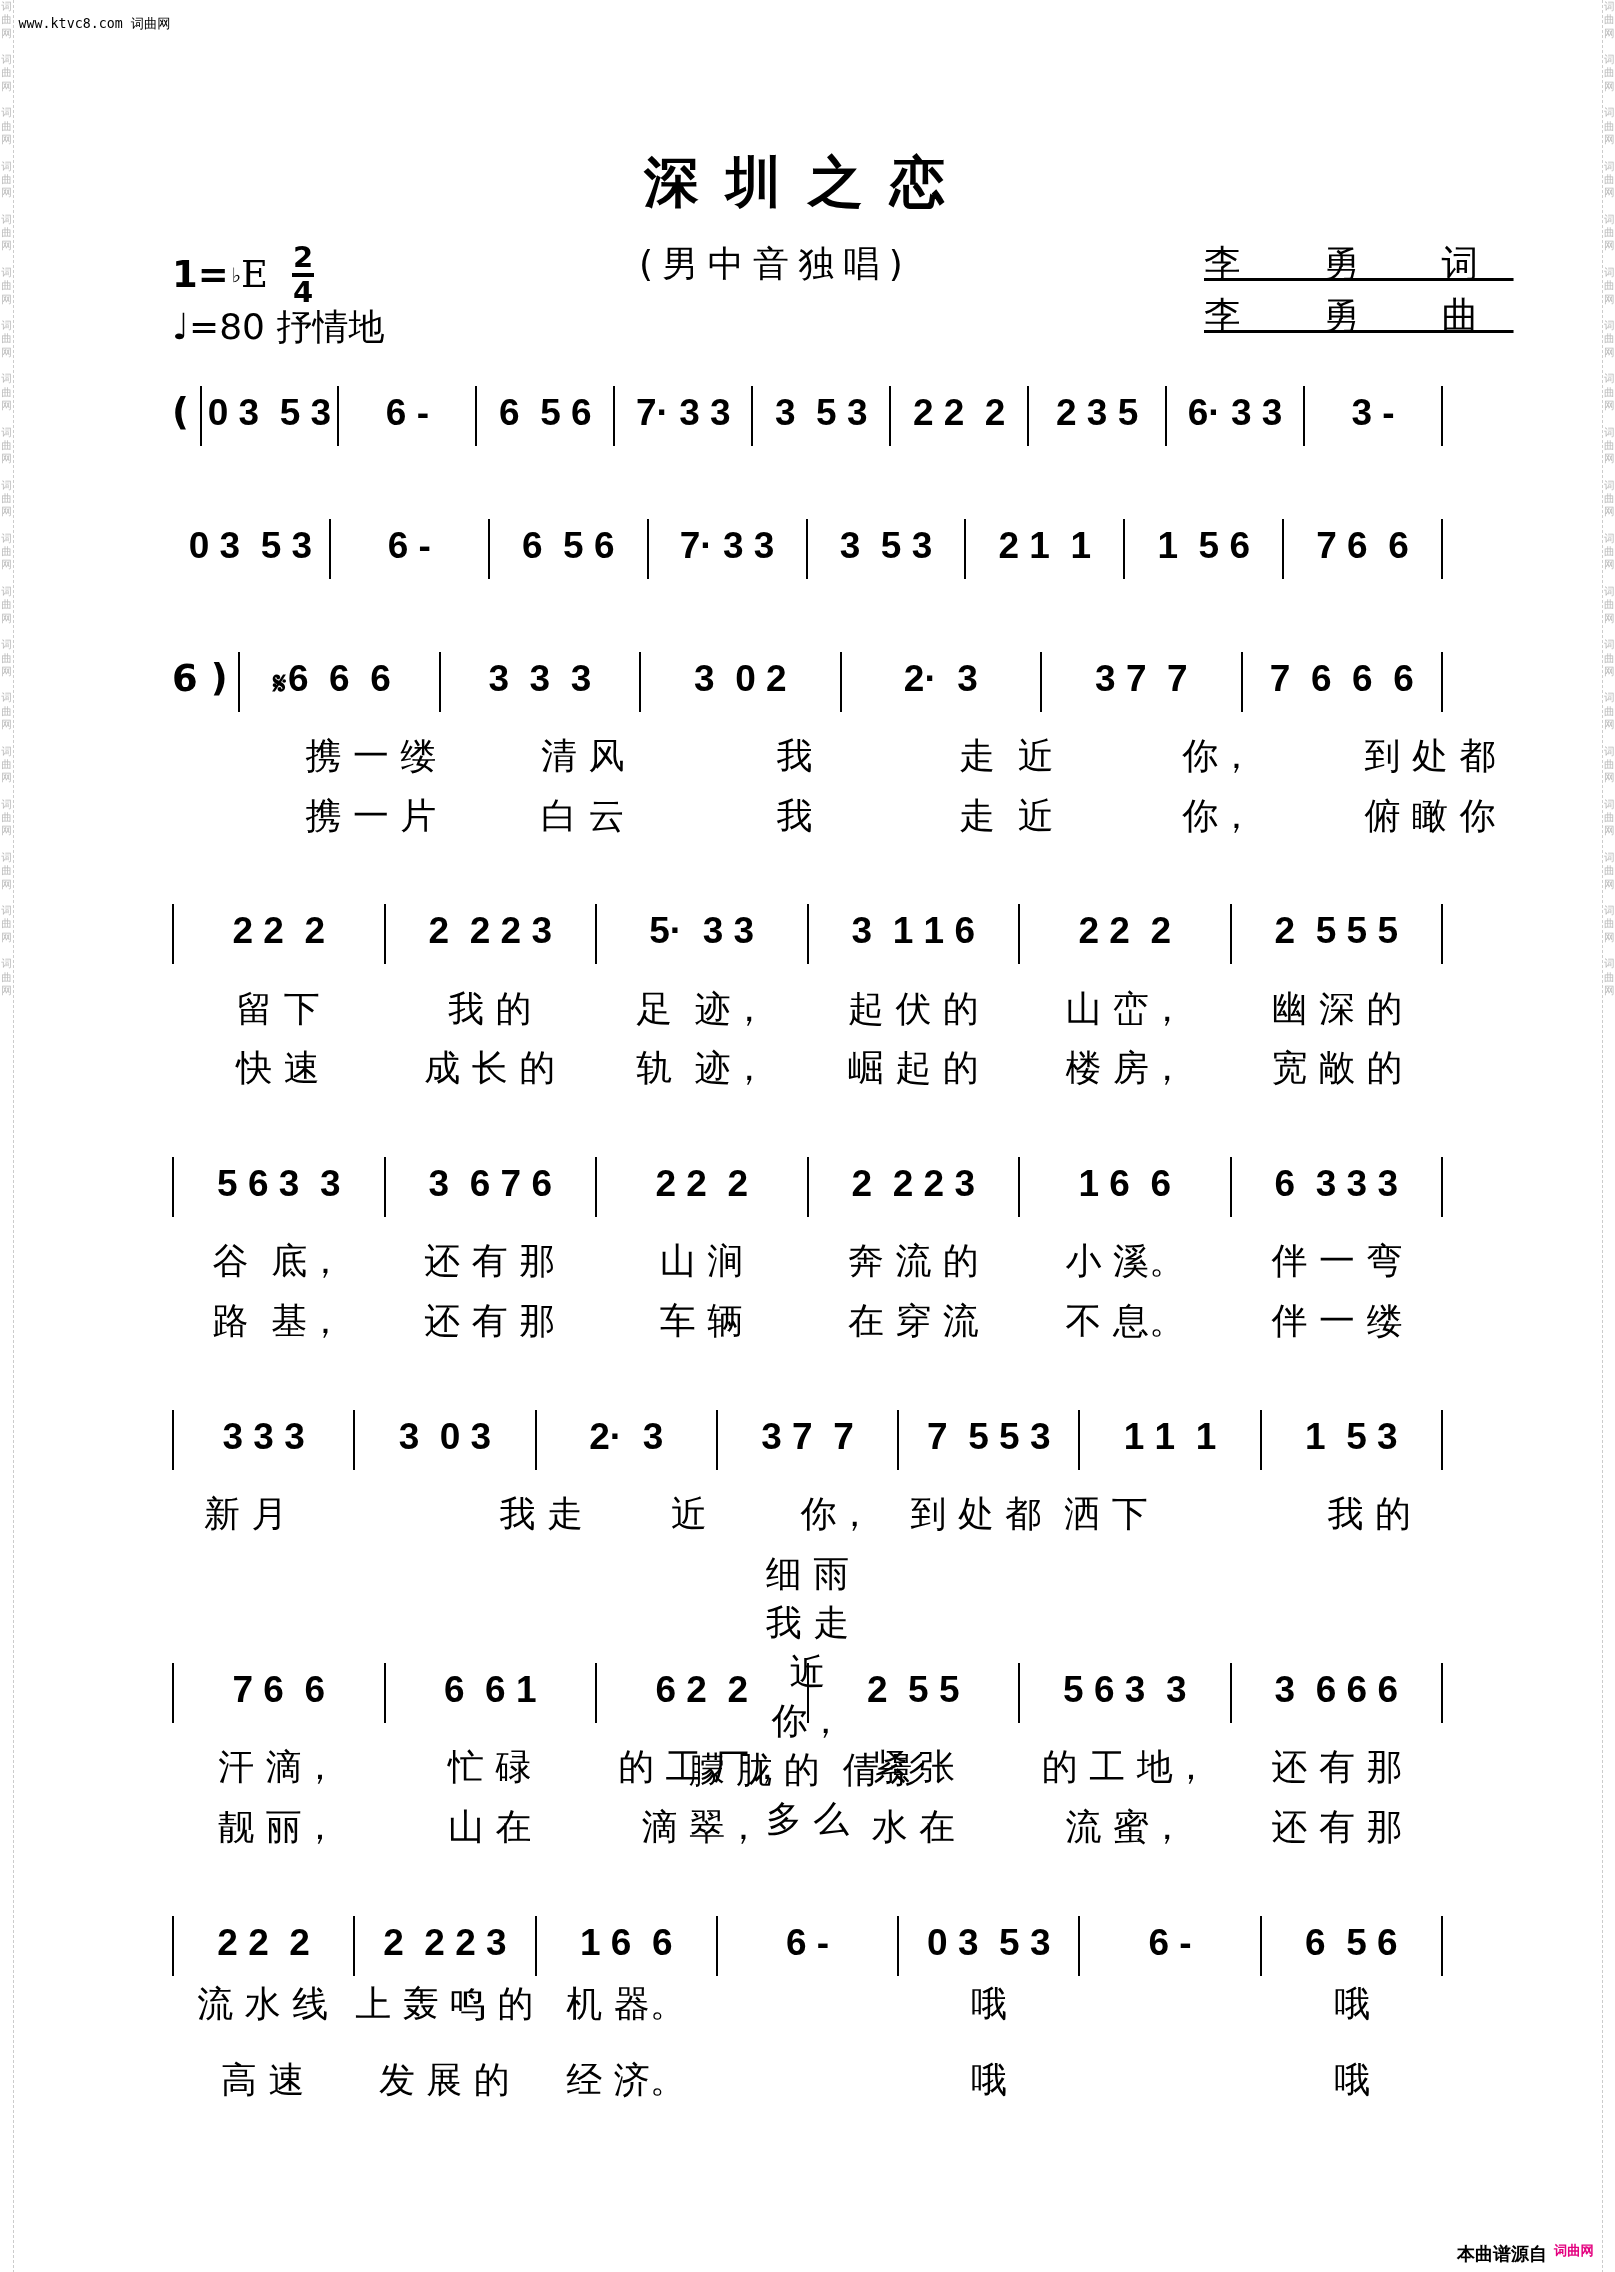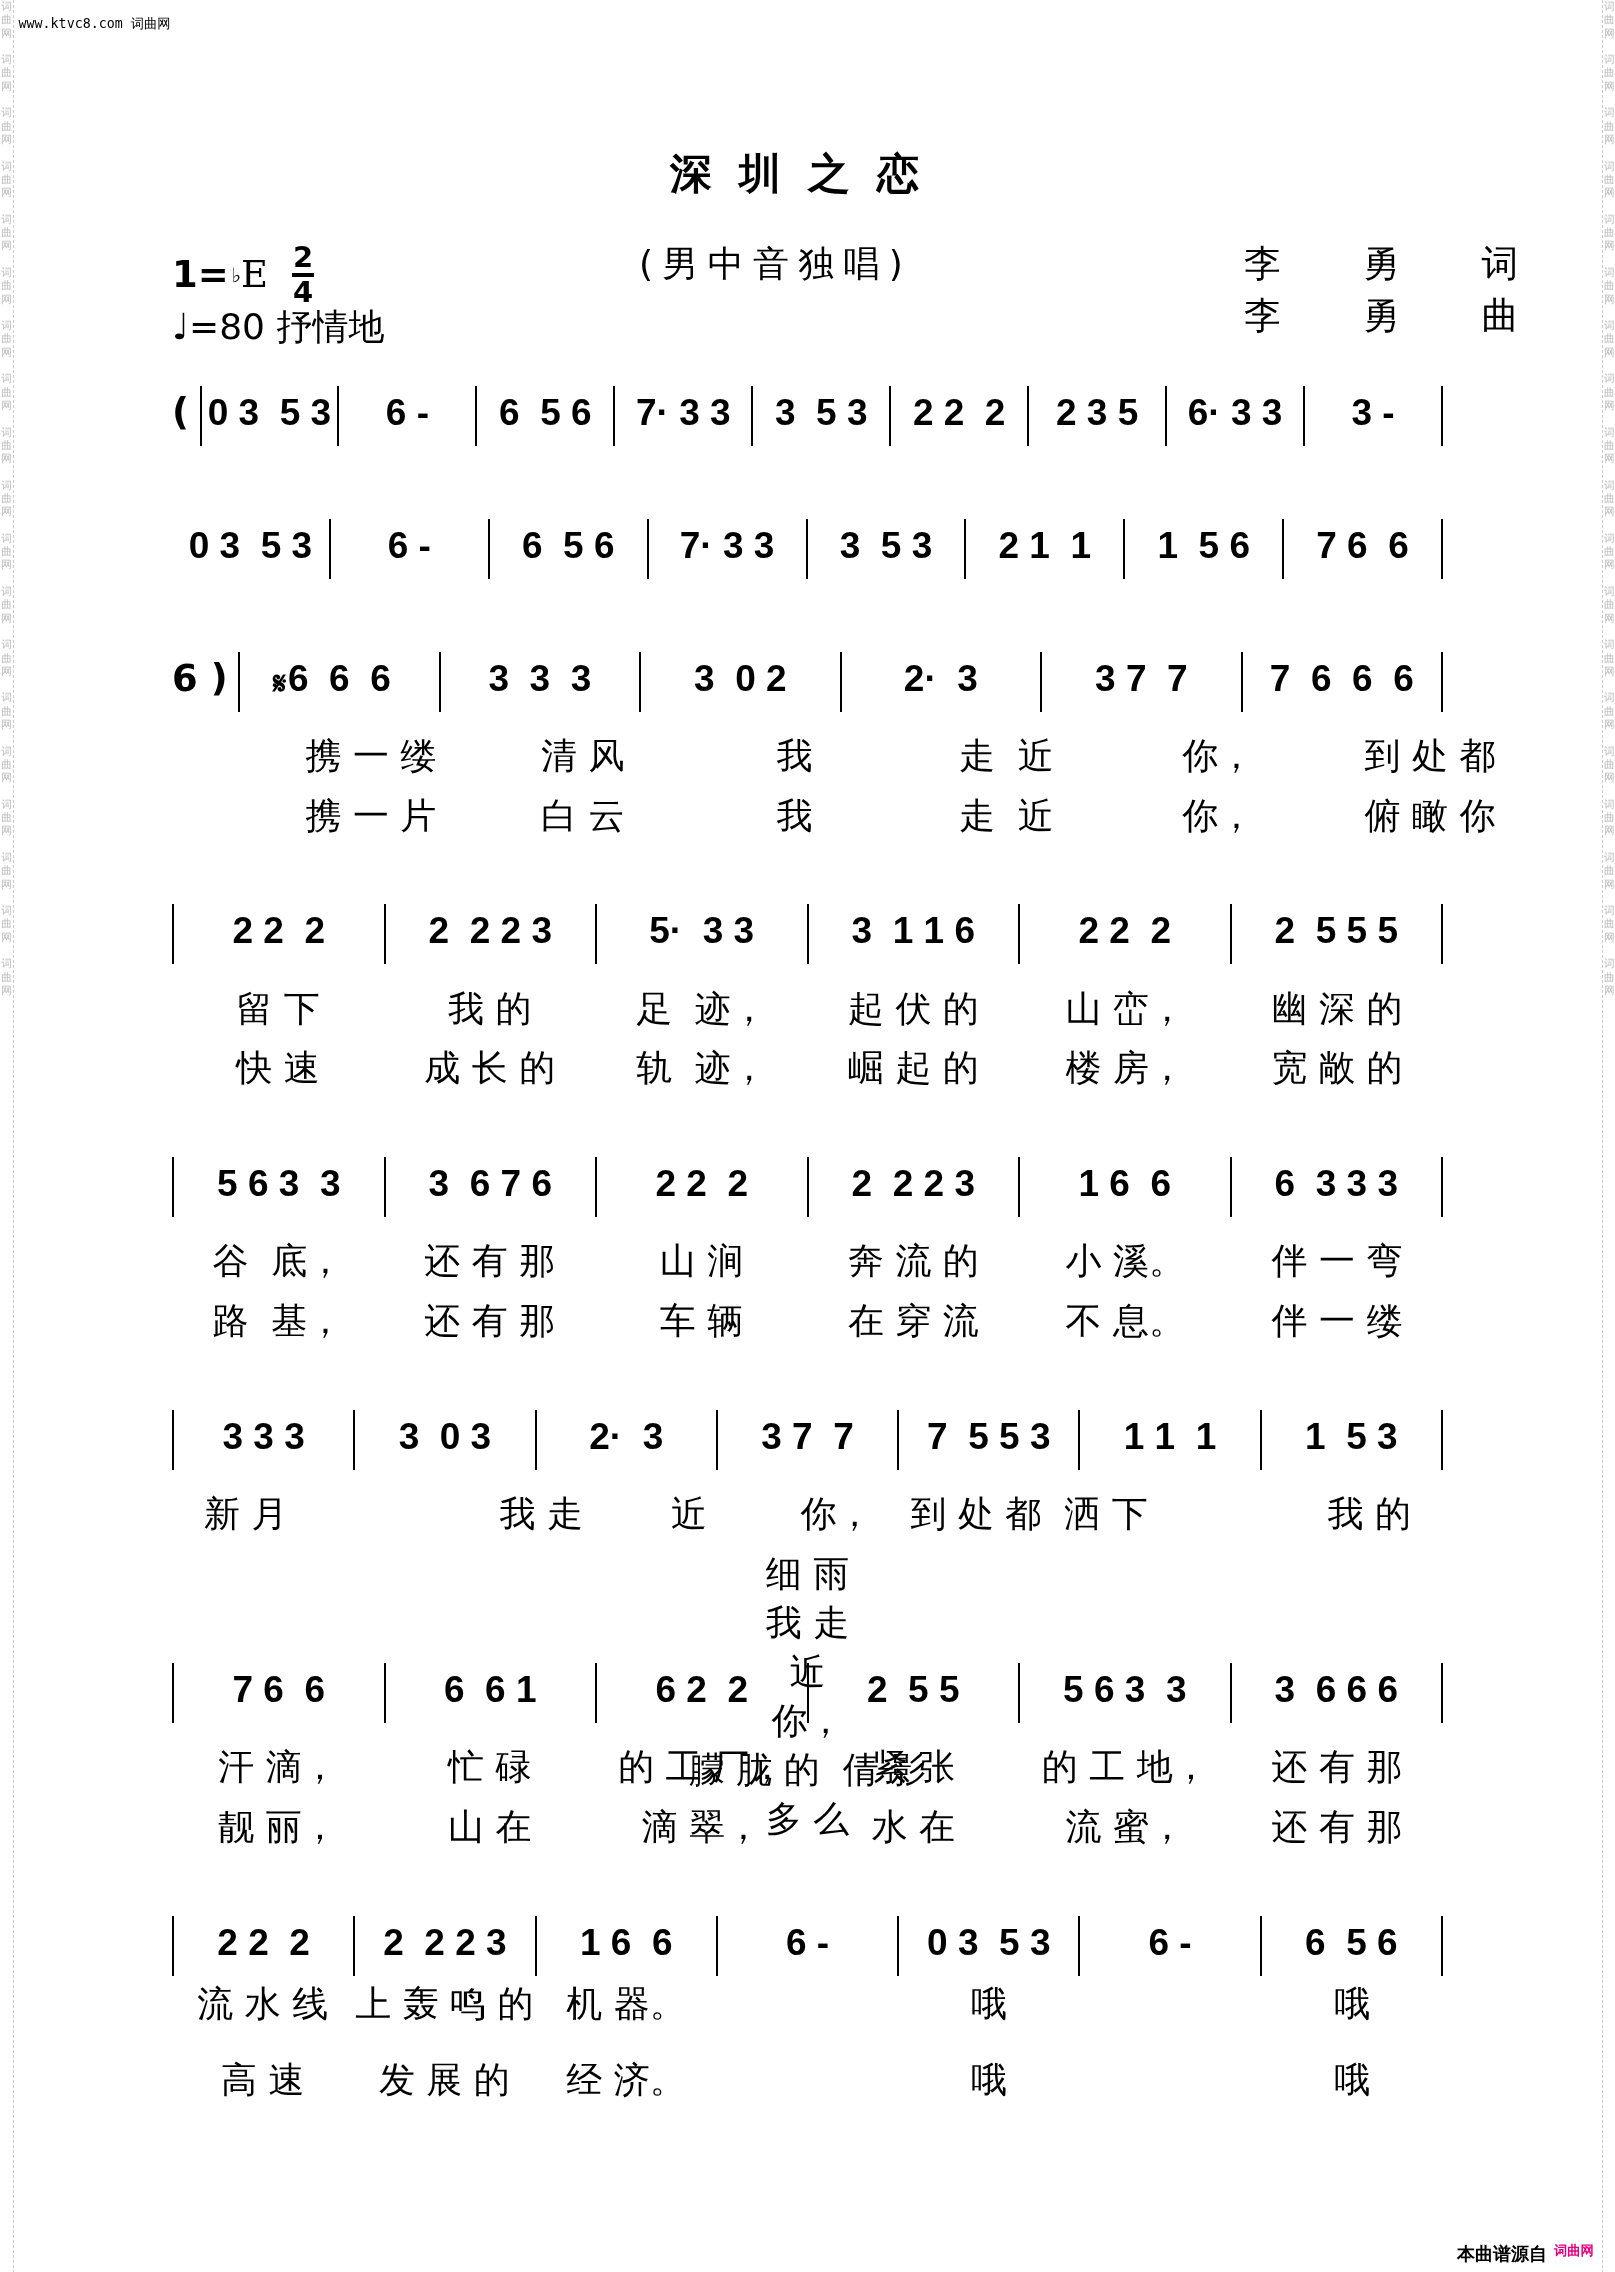--- a/index.html
+++ b/index.html
@@ -14,43 +14,44 @@
   }
   .side.left { left: 0; border-right: 1.3px dashed #cccccc; width: 13.3px; }
   .side.right { right: 0; border-left: 1.3px dashed #cccccc; width: 13.3px; }
   .side .grp { margin-bottom: 13.3px; display: flex; flex-direction: column; }
   .site-url {
     position: absolute; left: 18.6px; top: 14.6px; font-size: 13.3px;
     font-family: "DejaVu Sans Mono", monospace;
   }
   .title {
     position: absolute; left: 0; right: 0; top: 146px; text-align: center;
-    font-size: 42px; font-weight: bold; letter-spacing: 27px;
+    font-size: 55px; font-weight: bold; letter-spacing: 27px;
   }
   .key {
     position: absolute; left: 172px; top: 243px; font-size: 37px; font-weight: bold;
     display: flex; align-items: center;
   }
   .key .flat { font-size: 20px; vertical-align: super; margin-left: 2.7px; }
   .key .E { font-family: "DejaVu Serif", serif; font-weight: normal; }
   .timesig {
     display: inline-flex; flex-direction: column; align-items: center;
     margin-left: 24px; font-size: 29px; line-height: 29px; font-weight: bold;
   }
   .timesig .bar { width: 22.6px; height: 3.3px; background: #000; margin: 1.3px 0; }
   .tempo {
     position: absolute; left: 172px; top: 303px; font-size: 36px;
   }
   .tempo .note-glyph { font-weight: bold; }
   .subtitle {
     position: absolute; left: 639px; top: 240px; font-size: 36px; letter-spacing: 9.3px;
   }
   .credits {
-    position: absolute; left: 1244px; top: 238px; font-size: 37px; letter-spacing: 35px;
+    position: absolute; left: 1204px; top: 238px; font-size: 37px; letter-spacing: 35px;
     line-height: 52px;
+    text-decoration: underline;
   }
   .system {
     position: absolute; left: 172px; width: 1271px; height: 73px;
     display: flex; align-items: flex-end;
   }
   .measure {
     flex: 1; height: 100%; display: flex; align-items: flex-end; justify-content: space-around;
     font-size: 37px; font-weight: bold; font-family: "Liberation Sans", sans-serif;
     padding-bottom: 12px; box-sizing: border-box; white-space: pre;
   }

